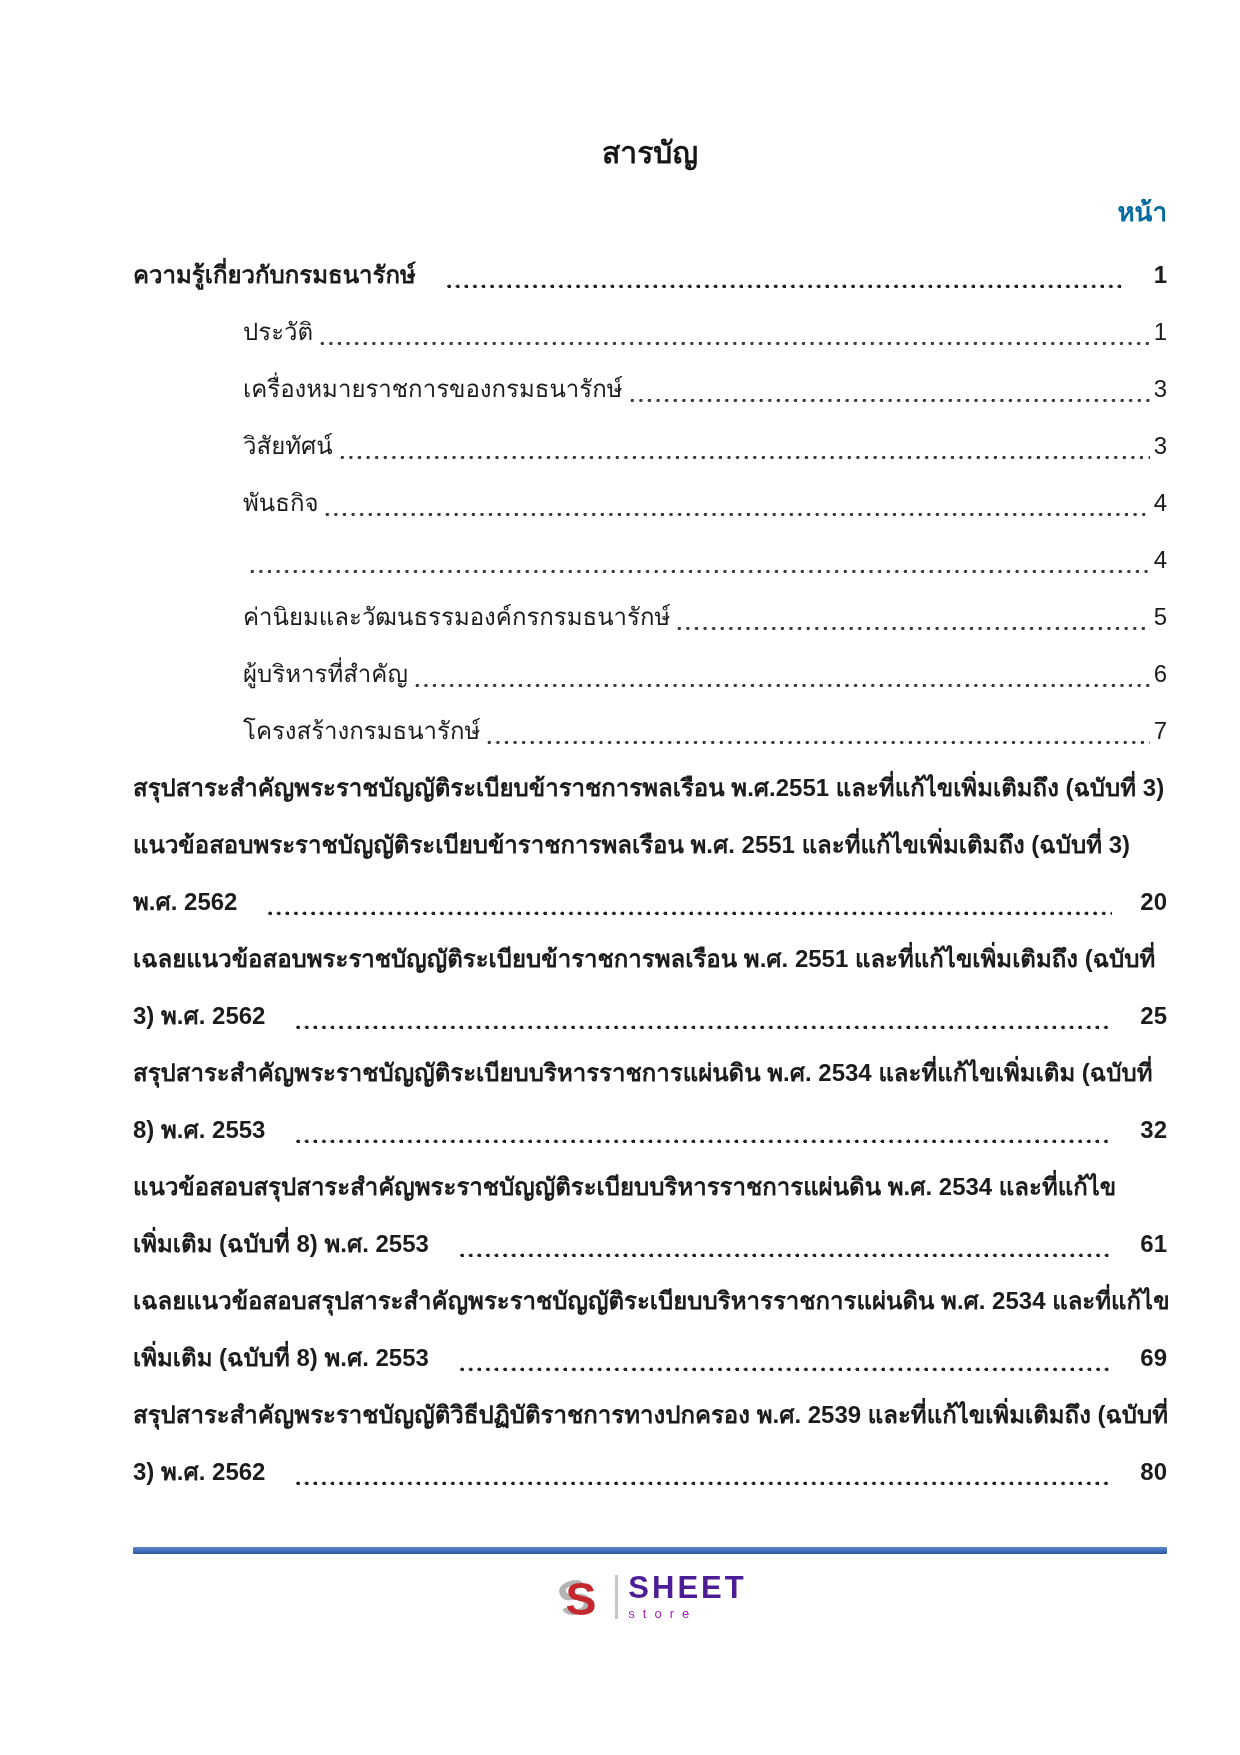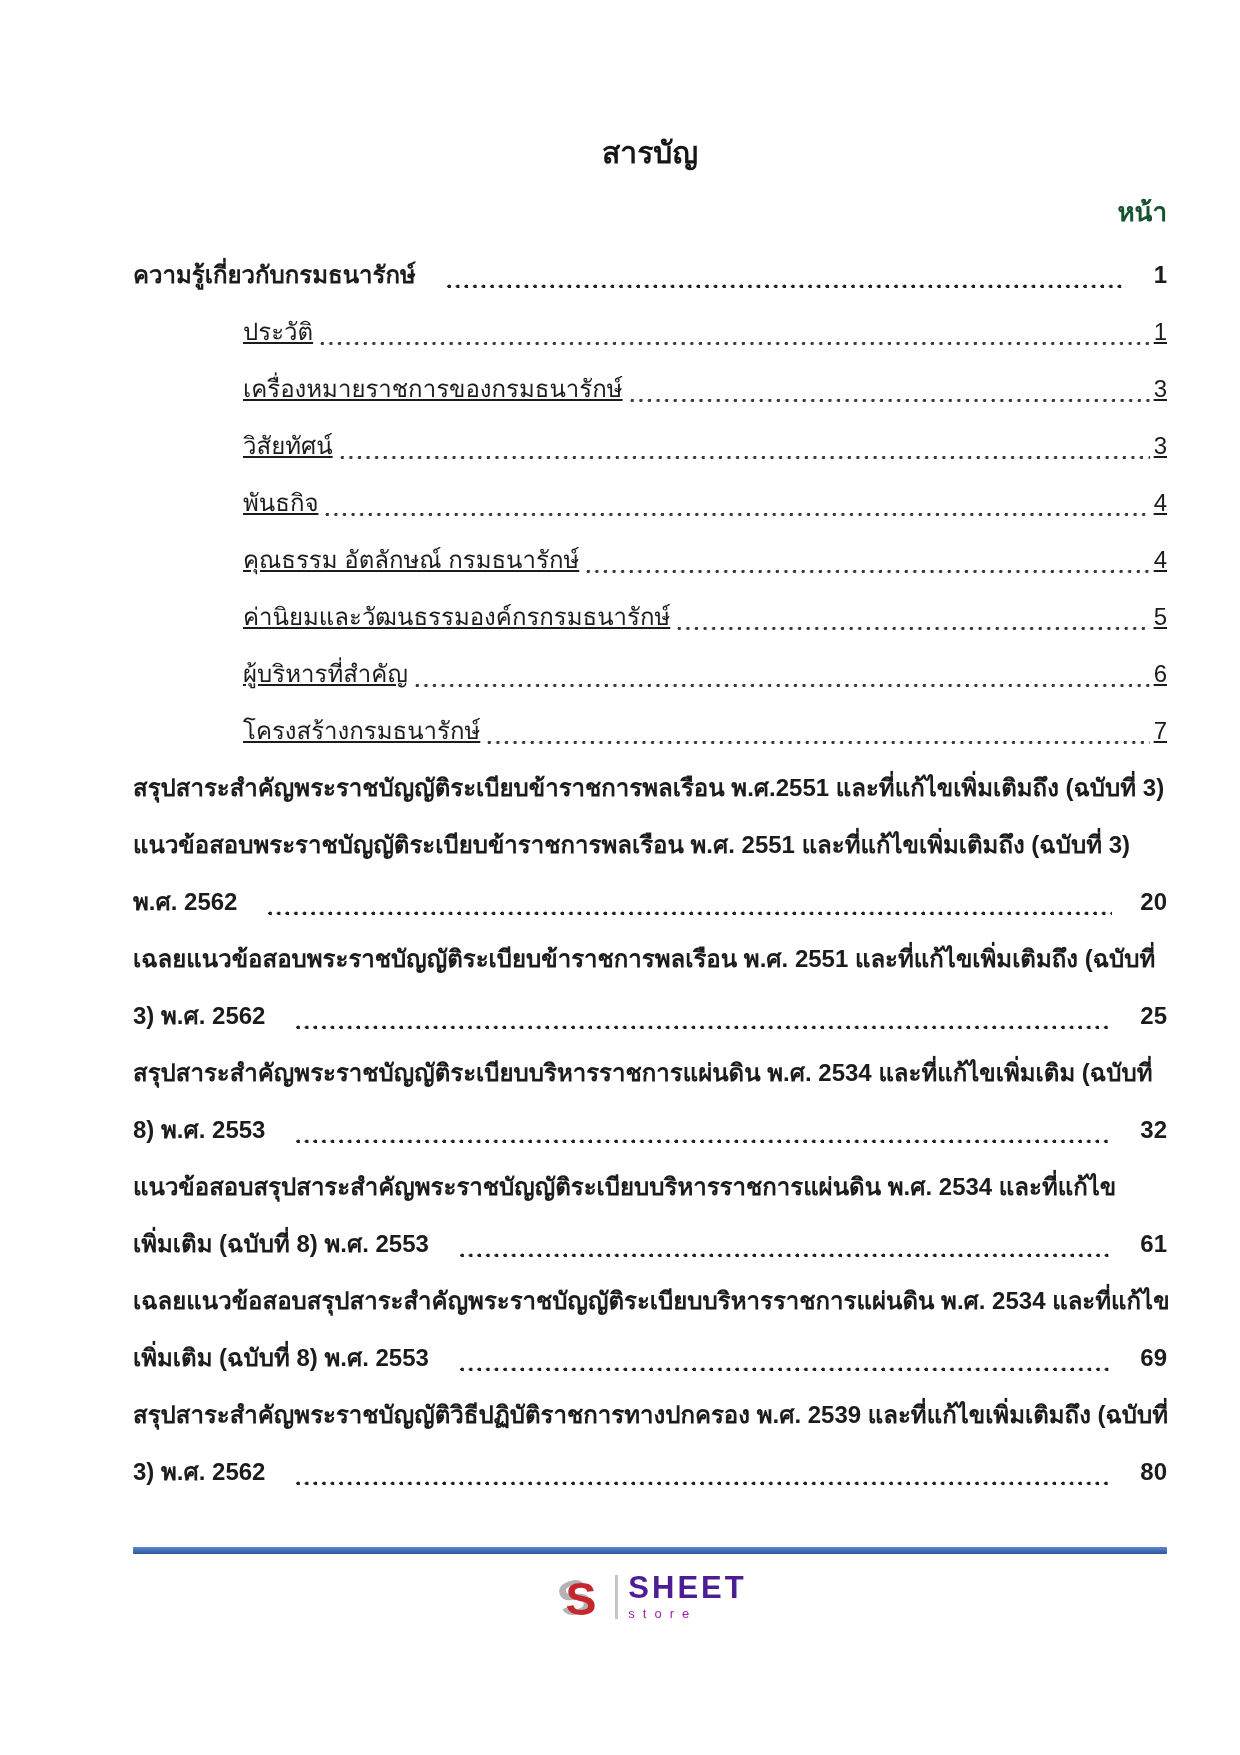--- a/index.html
+++ b/index.html
@@ -24,34 +24,34 @@
     font-weight: bold;
     line-height: 42px;
     color: #161616;
   }
   .page-col-header {
     text-align: right;
     font-size: 26px;
     font-weight: bold;
     line-height: 40px;
     margin-top: 18px;
-    color: #14532d;
+    color: #0369a1;
   }
   .toc-list {
     margin-top: 14px;
   }
   .toc-line {
     display: flex;
     align-items: flex-end;
     line-height: 57px;
     font-size: 24px;
     color: #1c1c1c;
   }
   .toc-line.main { font-weight: bold; gap: 24px; }
-  .toc-line.sub  { padding-left: 110px; font-weight: normal; text-decoration: underline; }
+  .toc-line.sub  { padding-left: 110px; font-weight: normal; }
   .toc-text { white-space: nowrap; }
   .leader {
     flex: 1 1 auto;
     min-width: 14px;
     height: 19px;
     margin: 0 4px 0 7px;
     background-image: radial-gradient(circle at 2.2px 2.4px, #1f1f1f 1.7px, transparent 2.1px);
     background-size: 8.6px 19px;
     background-repeat: repeat-x;
   }
@@ -127,21 +127,20 @@
         <span class="toc-text">วิสัยทัศน์</span>
         <span class="leader"></span>
         <span class="toc-page">3</span>
       </div>
       <div class="toc-line sub">
         <span class="toc-text">พันธกิจ</span>
         <span class="leader"></span>
         <span class="toc-page">4</span>
       </div>
       <div class="toc-line sub">
-        <span class="toc-text">คุณธรรม อัตลักษณ์ กรมธนารักษ์</span>
         <span class="leader"></span>
         <span class="toc-page">4</span>
       </div>
       <div class="toc-line sub">
         <span class="toc-text">ค่านิยมและวัฒนธรรมองค์กรกรมธนารักษ์</span>
         <span class="leader"></span>
         <span class="toc-page">5</span>
       </div>
       <div class="toc-line sub">
         <span class="toc-text">ผู้บริหารที่สำคัญ</span>

